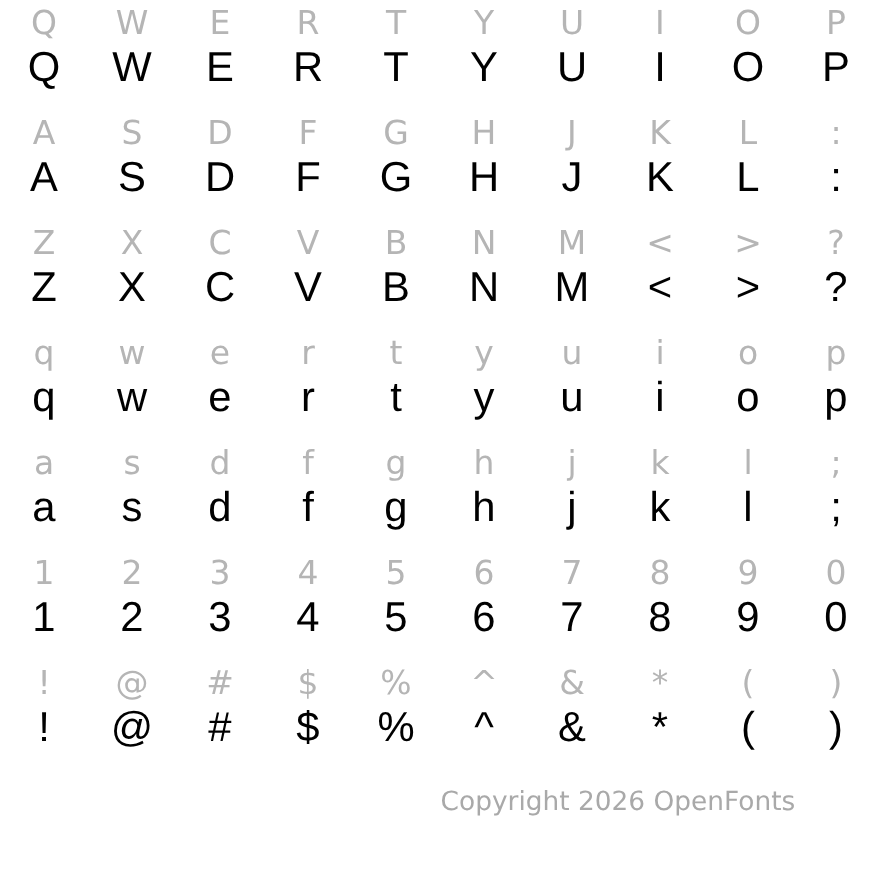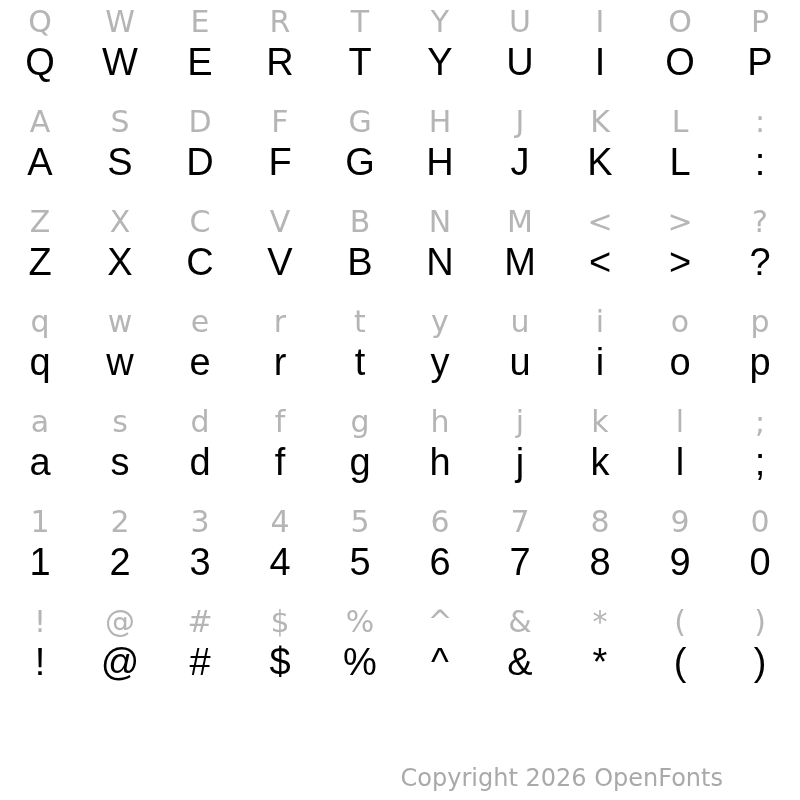--- a/index.html
+++ b/index.html
@@ -42,21 +42,21 @@
     display: block;
     height: 36px;
     line-height: 36px;
     font-size: 38px;
     color: var(--primary, #000000);
     font-family: "Liberation Sans", sans-serif;
     font-weight: 400;
   }
   .copyright {
     position: absolute;
-    top: 763px;
+    top: 713px;
     right: 77px;
     font-size: 24px;
     line-height: 30px;
     color: var(--copyright, #a9a9a9);
     font-family: "DejaVu Sans", sans-serif;
     white-space: nowrap;
   }
 </style>
 </head>
 <body>

